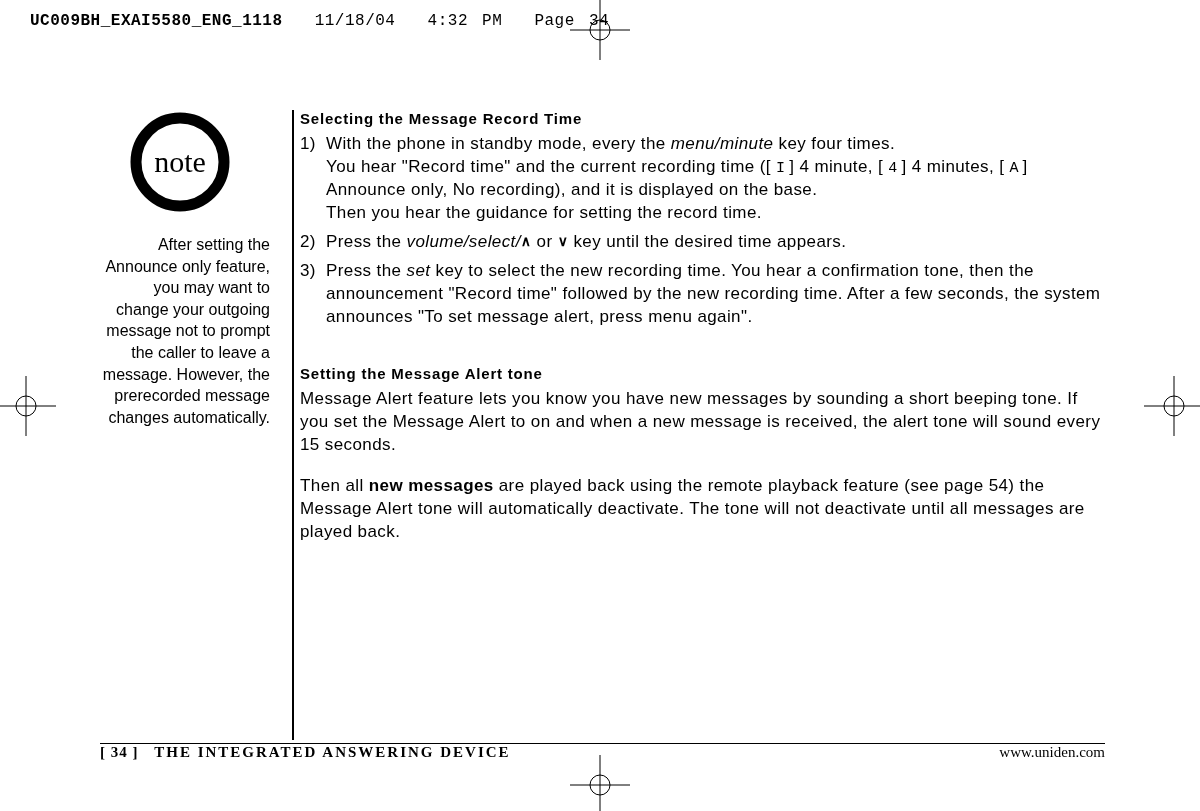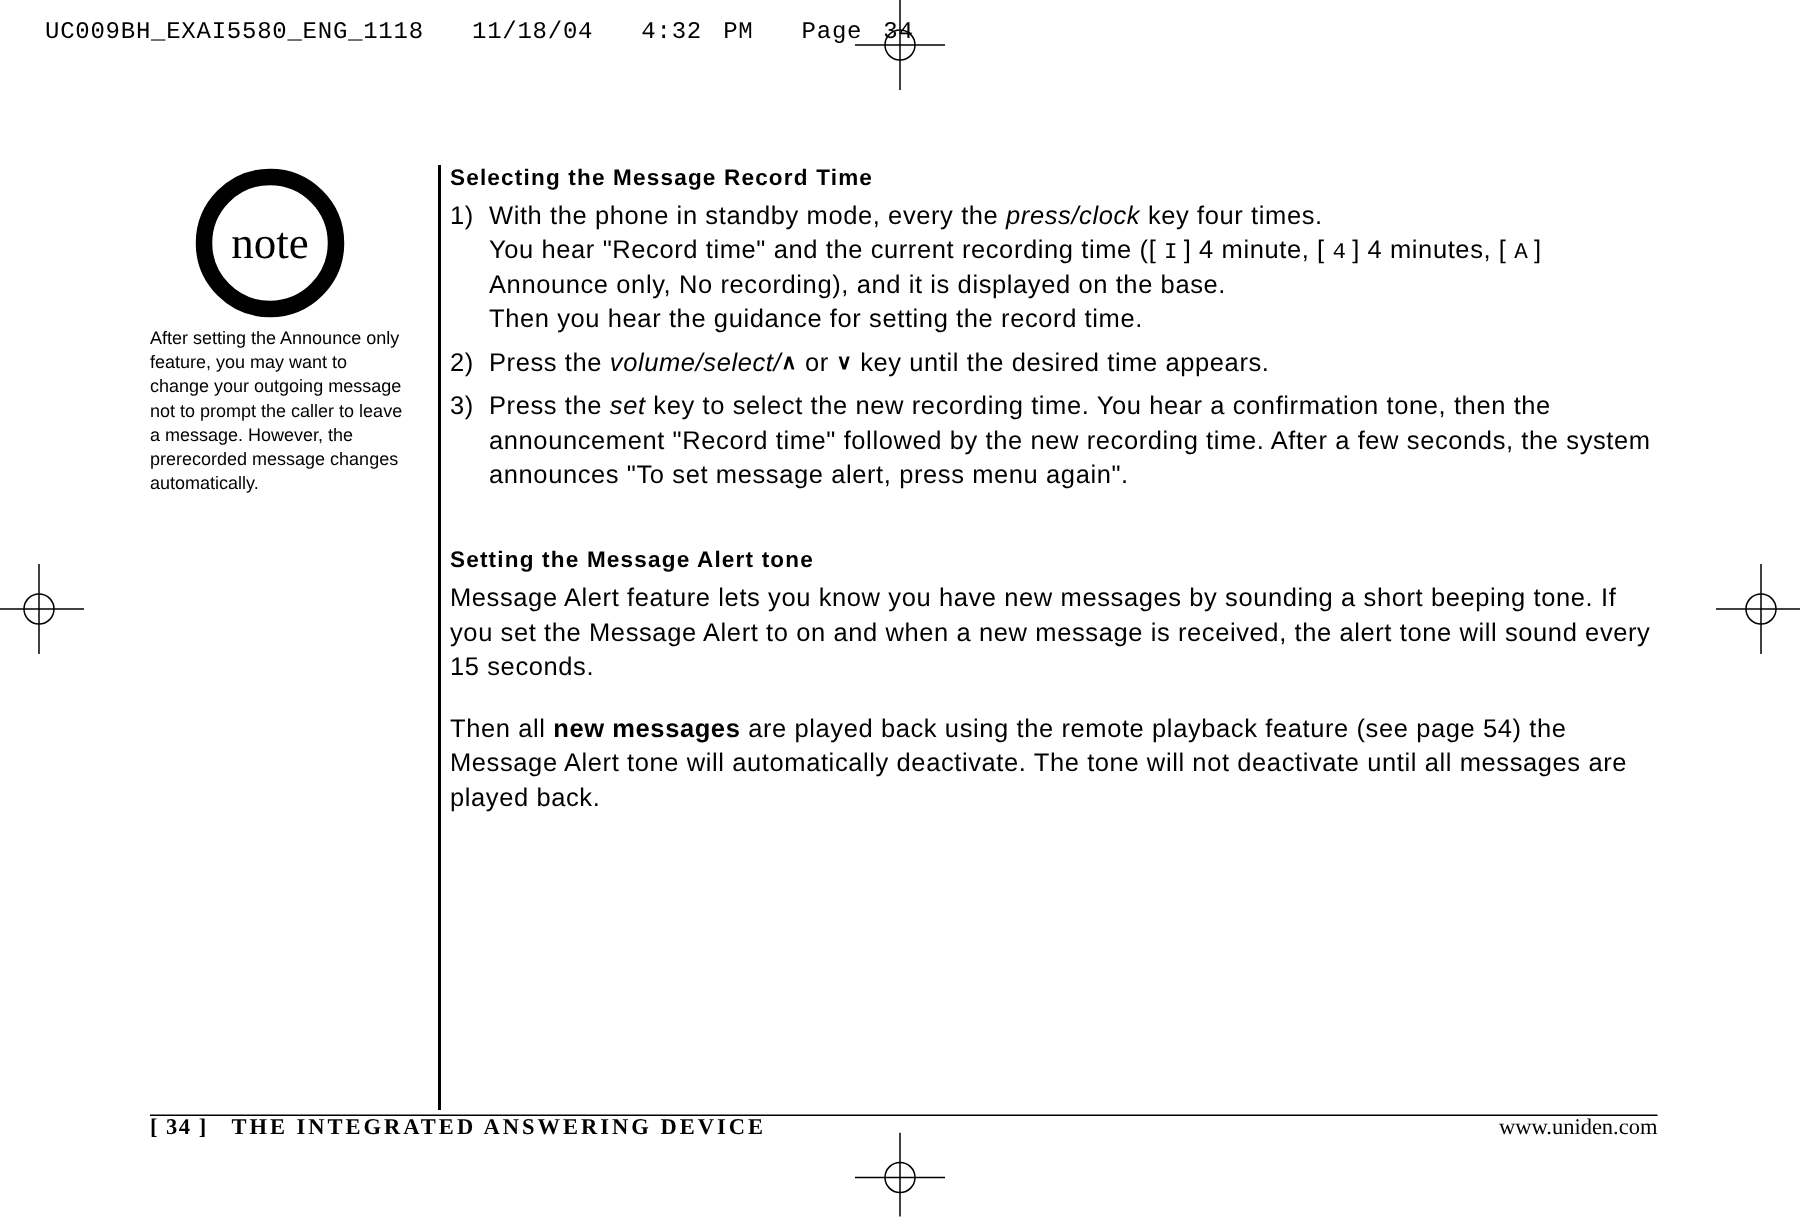--- a/index.html
+++ b/index.html
@@ -21,21 +21,21 @@
   .slug {
     position: absolute;
     top: 12px;
     left: 30px;
     font-family: "Courier New", monospace;
     font-size: 16px;
     letter-spacing: 0.5px;
     word-spacing: 4px;
   }
   .slug span { display: inline-block; }
-  .slug .file { margin-right: 18px; }
+  .slug .file { margin-right: 18px; font-weight: bold; }
   .slug .date { margin-right: 18px; }
   .slug .time { margin-right: 18px; }
   .reg-top, .reg-bottom {
     position: absolute;
     left: 50%;
     transform: translateX(-50%);
   }
   .reg-top { top: 0px; }
   .reg-bottom { bottom: -4px; }
   .reg-side {
@@ -111,22 +111,24 @@
     top: 112px;
     left: 100px;
     width: 170px;
   }
   .note-icon {
     width: 100px;
     height: 100px;
     margin-left: 30px;
   }
   .note-text {
-    font-size: 12px;
+    margin-top: 18px;
+    font-size: 16px;
     line-height: 1.35;
+    text-align: right;
   }
 
   
   .footer {
     position: absolute;
     bottom: 50px;
     left: 100px;
     right: 95px;
     border-top: 1px solid #000;
     padding-top: 0;
@@ -188,21 +190,21 @@
     </svg>
     <div class="note-text">After setting the Announce only feature, you may want to change your outgoing message not to prompt the caller to leave a message. However, the prerecorded message changes automatically.</div>
   </div>
 
   <div class="content">
 
     <div class="h2">Selecting the Message Record Time</div>
 
     <ol class="steps">
       <li>
-        <span>With the phone in standby mode, every the </span><i>press/clock</i><span> key four times.</span><br>
+        <span>With the phone in standby mode, every the </span><i>menu/minute</i><span> key four times.</span><br>
         <span>You hear "Record time" and the current recording time ([ </span><span class="seg">I</span><span> ] 4 minute, [ </span><span class="seg">4</span><span> ] 4 minutes, [ </span><span class="seg">A</span><span> ] Announce only, No recording), and it is displayed on the base.</span><br>
         <span>Then you hear the guidance for setting the record time.</span>
       </li>
       <li>
         <span>Press the </span><i>volume/select/</i><span class="arrow">∧</span><span> or </span><span class="arrow">∨</span><span> key until the desired time appears.</span>
       </li>
       <li>
         <span>Press the </span><i>set</i><span> key to select the new recording time. You hear a confirmation tone, then the announcement "Record time" followed by the new recording time. After a few seconds, the system announces "To set message alert, press menu again".</span>
       </li>
     </ol>

